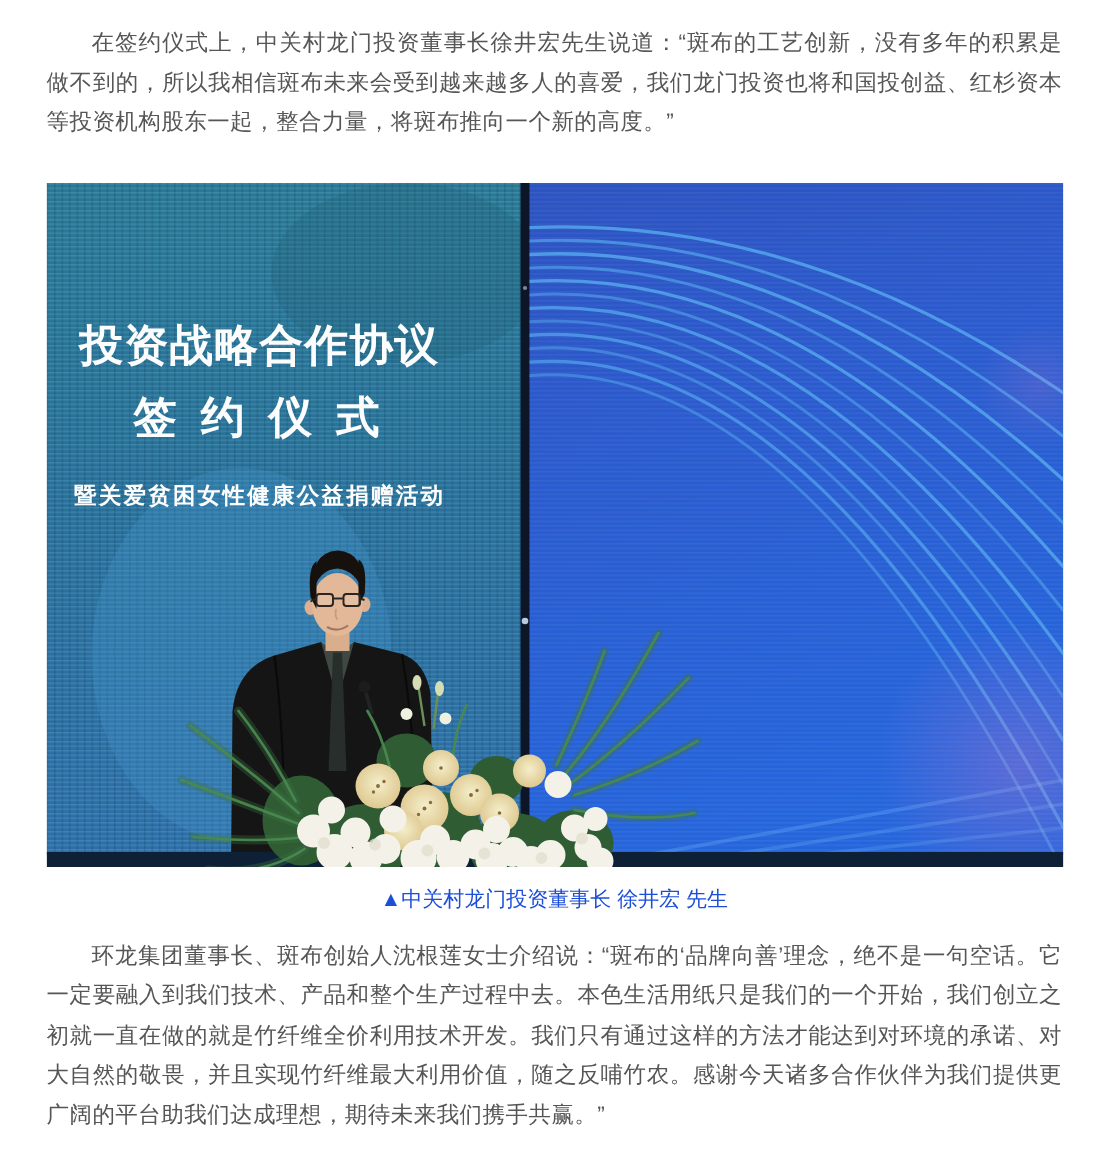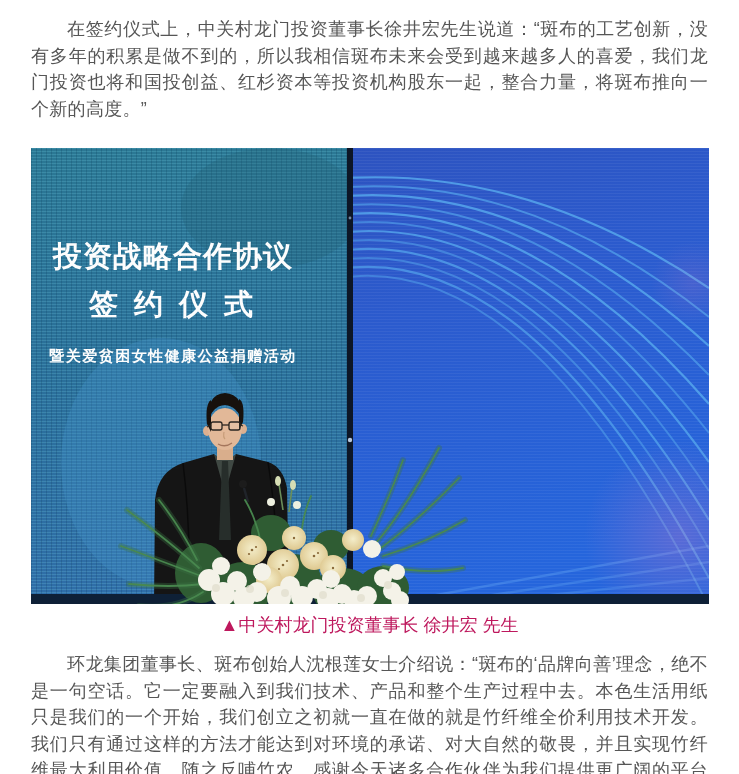--- a/index.html
+++ b/index.html
@@ -1,35 +1,35 @@
 <!DOCTYPE html>
 <html><head>
 <meta charset="utf-8">
 <style>
   html,body{margin:0;padding:0;background:#ffffff;}
   body{width:739px;font-family:"Liberation Sans","DejaVu Sans",sans-serif;}
   .page{padding:16px 31px 10px 31px;}
   .para{
-    font-size:18px;
+    font-size:15px;
     line-height:26.5px;
     color:#565656;
     text-align:justify;
     text-indent:2em;
     margin:0;
     letter-spacing:0.3px;
   }
   .para1{margin-bottom:26px;}
   .para2{margin-top:16px;}
   figure.photo{margin:0;width:678px;height:456px;overflow:hidden;}
   figure.photo svg{display:block;}
   .caption{
     margin:11px 0 0 0;
-    font-size:18px;
+    font-size:14px;
     line-height:20px;
-    color:#be185d;
+    color:#1d4ed8;
     text-align:center;
   }
   .screen-title{
     font-weight:bold;
     fill:#fdfdfd;
     font-family:"Liberation Sans","DejaVu Sans",sans-serif;
   }
 </style>
 </head>
 <body>

